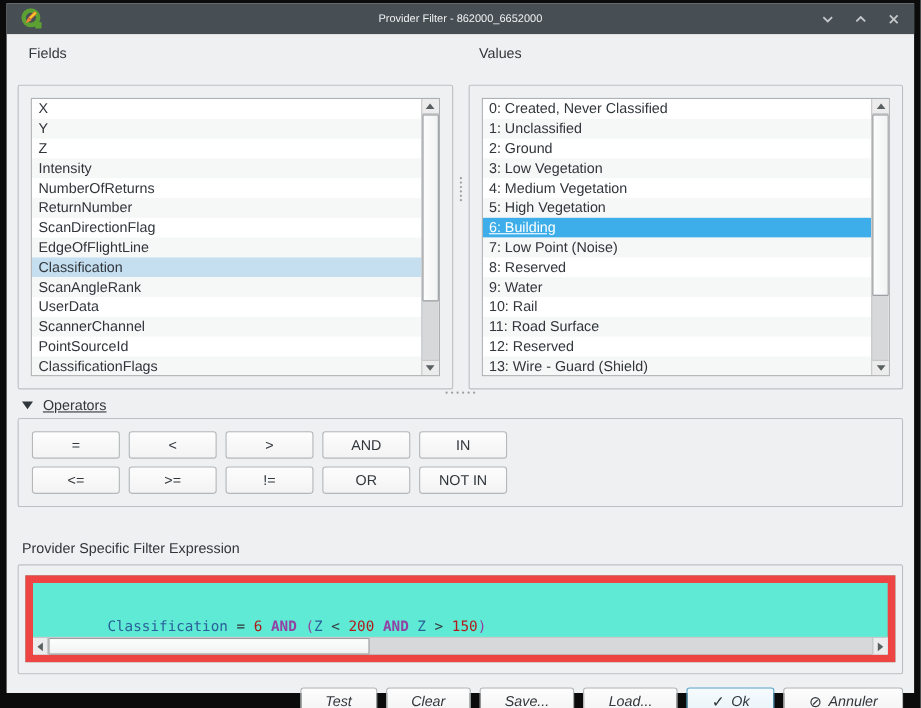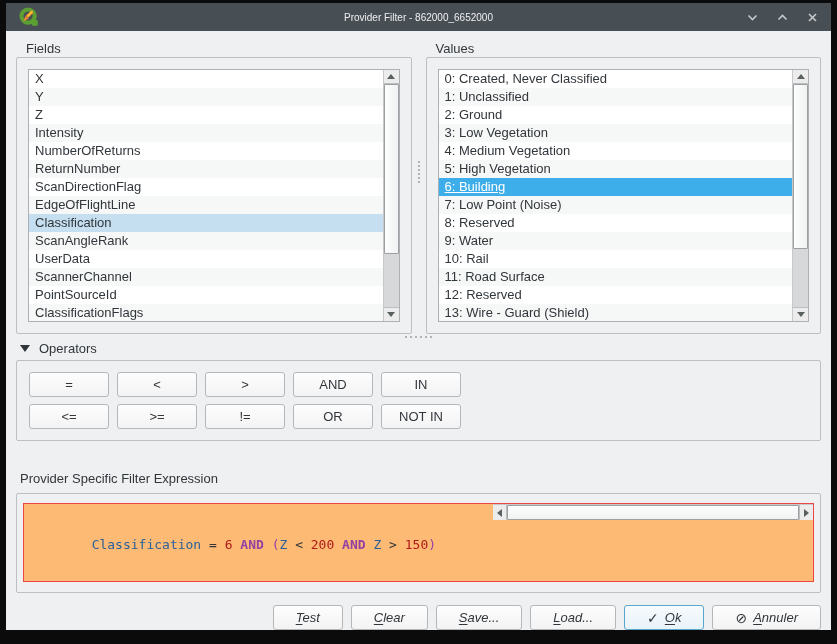--- a/index.html
+++ b/index.html
@@ -24,21 +24,21 @@
   .title {
     position: absolute; left: 0; right: 0; text-align: center;
     color: #eff0f1; font-size: 10px;
   }
   .win-controls { margin-left: auto; display: flex; gap: 17px; z-index: 2; }
   .win-controls span { display: inline-flex; cursor: default; }
   
   .content { flex: 1; padding: 10px 10px 3px; display: flex; flex-direction: column; }
   .panels { display: flex; gap: 14px; position: relative; }
   .panel { flex: 1; display: flex; flex-direction: column; }
-  .panel-label { height: 16px; margin: 0 0 0 10px; }
+  .panel-label { height: 16px; margin: 0 0 20px 10px; }
   .groupbox { border: 1px solid #bdc0c3; border-radius: 2px; background: #eff0f1; }
   .panel-box { height: 277px; padding: 11px; }
   .list { height: 100%; background: #fff; border: 1px solid #aeb1b3; display: flex; overflow: hidden; }
   .rows { flex: 1; overflow: hidden; }
   .row { height: 18px; line-height: 18px; padding-left: 6px; white-space: nowrap; overflow: hidden; }
   .row:nth-child(even) { background: #f6f7f7; }
   .inactive-sel .row.selected { background: #c5dff0; }
   .active-sel .row.selected { background: #3daee9; color: #ffffff; text-decoration: underline; }
   
   .vscroll { width: 16px; flex: 0 0 16px; background: #d7d8d9; border-left: 1px solid #c6c8c9; display: flex; flex-direction: column; }
@@ -56,34 +56,34 @@
   .tri-left { border-top: 4px solid transparent; border-bottom: 4px solid transparent; border-right: 5px solid #5a5f62; }
   .tri-right{ border-top: 4px solid transparent; border-bottom: 4px solid transparent; border-left: 5px solid #5a5f62; }
   .vthumb { width: 100%; background: linear-gradient(to right,#fdfdfd,#f1f2f2); border: 1px solid #9da0a2; border-radius: 1px; }
   .hthumb { height: 100%; background: linear-gradient(to bottom,#fdfdfd,#f1f2f2); border: 1px solid #9da0a2; border-radius: 1px; }
   
   .vsplit-dots { position: absolute; left: 50%; top: 120px; transform: translateX(-50%); display: flex; flex-direction: column; gap: 2px; }
   .vsplit-dots i, .hsplit-dots i { width: 2px; height: 2px; background: #9b9ea0; border-radius: 50%; display: block; }
   .hsplitter { height: 6px; display: flex; align-items: center; justify-content: center; }
   .hsplit-dots { display: flex; gap: 3px; }
   
-  .operators-header { height: 16px; display: flex; align-items: center; gap: 9px; margin: 0 0 4px 4px; }
+  .operators-header { height: 16px; display: flex; align-items: center; gap: 9px; margin: 0 0 4px 4px; text-decoration: underline; }
   .collapse-arrow { width: 0; height: 0; border-left: 5px solid transparent; border-right: 5px solid transparent; border-top: 7px solid #31363b; }
   .operators-box { padding: 11px 12px; display: flex; flex-direction: column; gap: 7px; }
   .op-row { display: flex; gap: 8px; }
   .op-btn, .btn {
     height: 25px; background: linear-gradient(#fdfdfd,#f3f3f4);
     border: 1px solid #b4b8ba; border-radius: 3px;
     font-family: "Liberation Sans", "DejaVu Sans", sans-serif; font-size: 13px; color: #31363b;
   }
   .op-btn { width: 80px; }
   
   .expr-label { height: 16px; margin: 30px 0 6px 4px; }
   .expr-box { height: 100px; padding: 9px 6px 10px; }
-  .textarea { height: 100%; background: #fdba74; border: 1px solid #ef4444; display: flex; flex-direction: row; }
+  .textarea { height: 100%; background: #5eead4; border: 7px solid #ef4444; display: flex; flex-direction: column; }
   .code { flex: 1; font-family: "DejaVu Sans Mono", "Liberation Mono", monospace; font-size: 13px; padding: 3px 5px; white-space: pre; overflow: hidden; }
   .tok-identifier { color: #2a6099; }
   .tok-number { color: #b01b1b; }
   .tok-keyword { color: #9341a3; font-weight: bold; }
   .tok-paren { color: #9341a3; }
   .tok-operator { color: #31363b; }
   
   .button-row { display: flex; justify-content: flex-end; gap: 8px; margin-top: 12px; }
   .btn { padding: 0 22px; display: inline-flex; align-items: center; justify-content: center; gap: 6px; font-style: italic; }
   .btn.ok { border-color: #5ba6cf; background: linear-gradient(#f6fbfd,#e8f3fa); }

